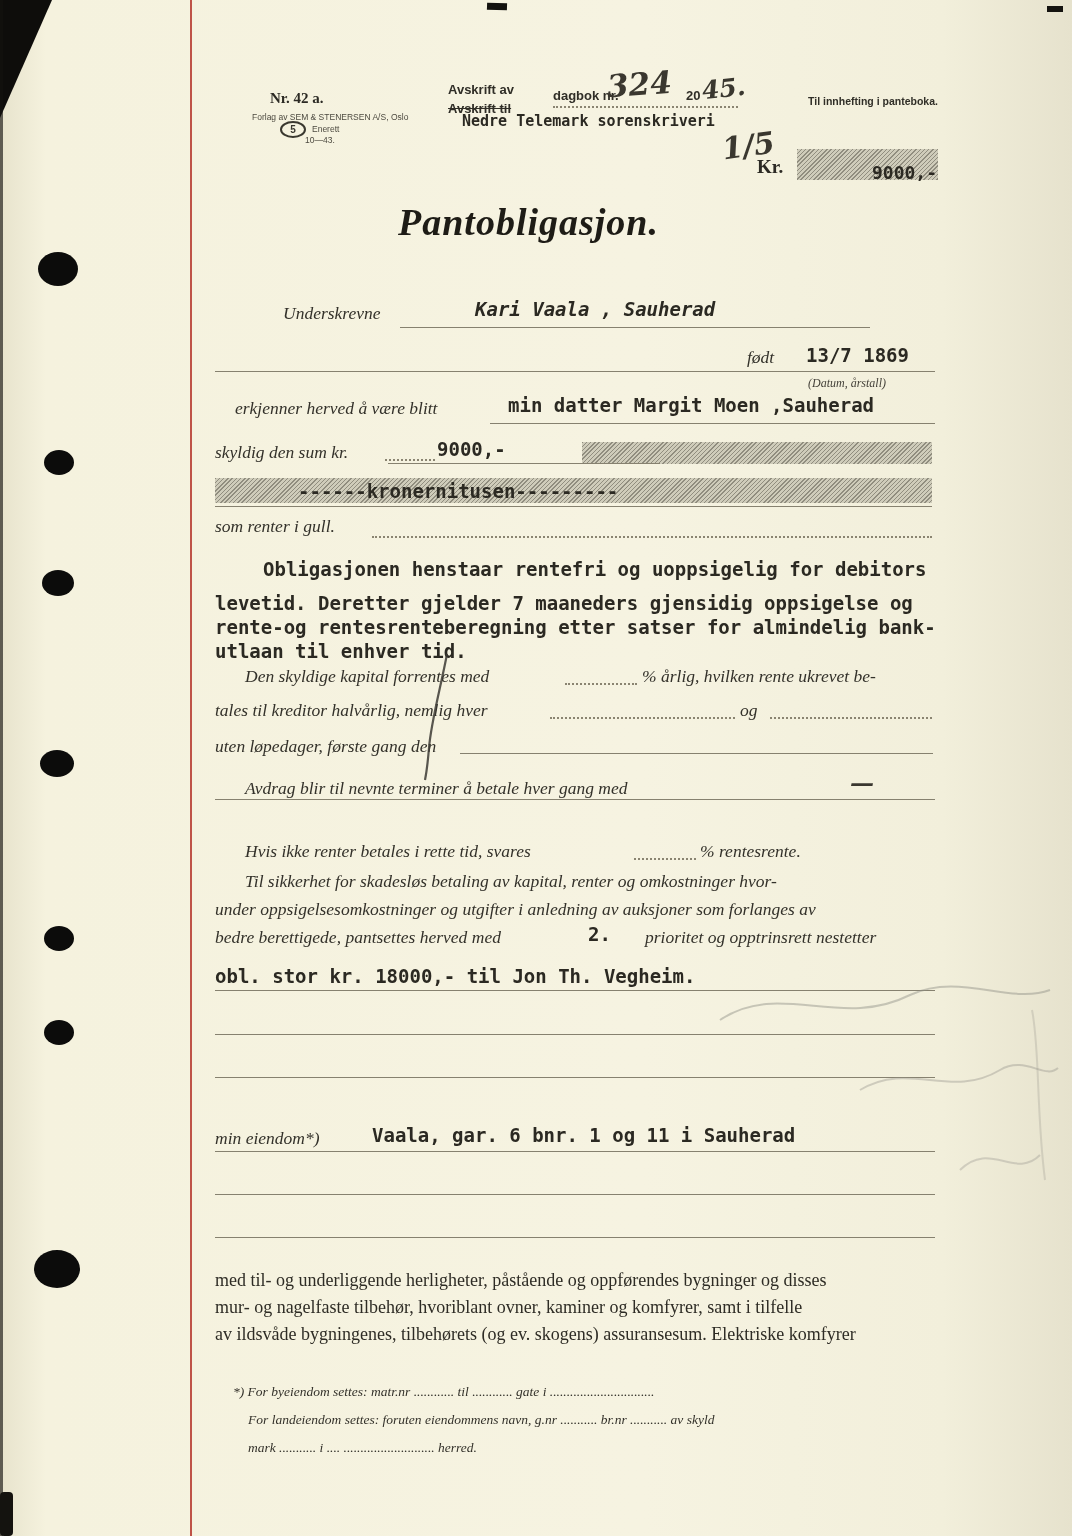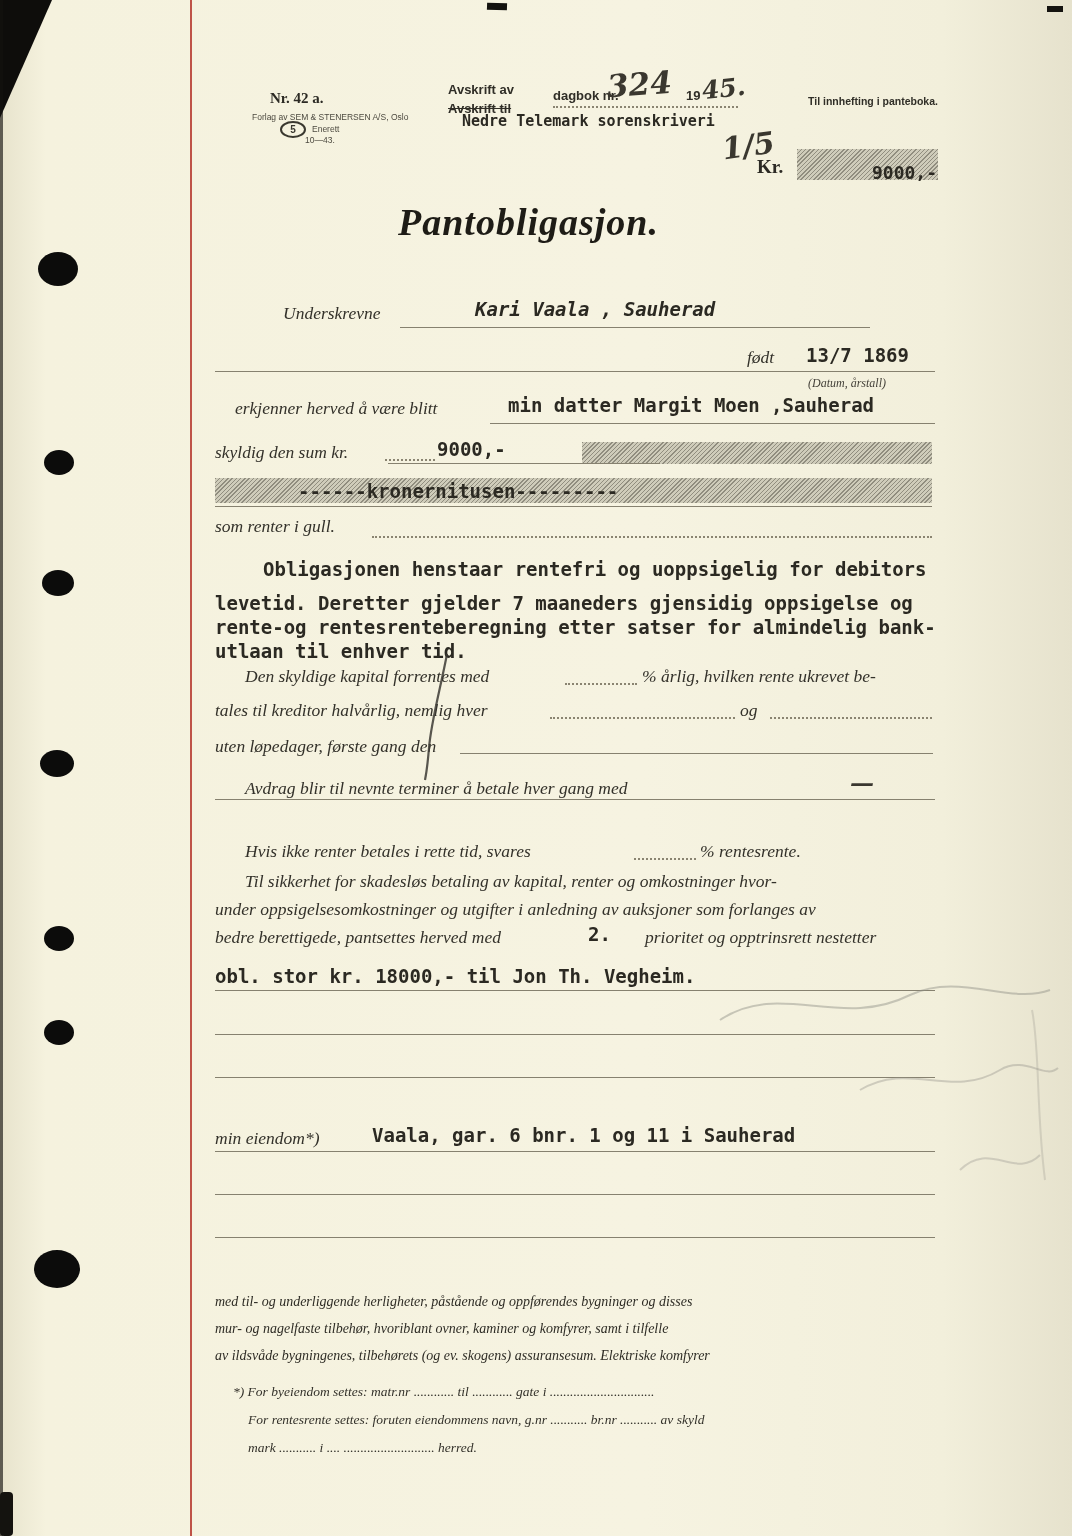--- a/index.html
+++ b/index.html
@@ -15,21 +15,21 @@
   .hole { position:absolute; background:#0c0c0b; border-radius:50%; }
   .redline { position:absolute; left:190px; top:0; width:2px; height:1536px; background:#b5372e; opacity:.85; }
   .edge { position:absolute; background:#14130f; }
   .wedge { position:absolute; left:0; top:0; width:52px; height:118px; background:#0e0d0b;
            clip-path:polygon(0 0,100% 0,0 100%); }
   .rule { position:absolute; height:0; border-top:1.5px solid #86816f; }
   .dotrule { position:absolute; height:0; border-top:2px dotted #8a8471; }
   .hatch { position:absolute; background:#cfccba;
            background-image:repeating-linear-gradient(135deg, rgba(82,79,68,.5) 0 1px, rgba(0,0,0,0) 1px 3px); }
   .it   { position:absolute; font-style:italic; font-size:17.5px; white-space:nowrap; color:#33312a; }
-  .it18 { position:absolute; font-style:italic; font-size:14px;  white-space:nowrap; color:#2e2c25;margin-top:24px; }
+  .it18 { position:absolute; font-size:18px;  white-space:nowrap; color:#2e2c25; }
   .tw   { position:absolute; font-family:"DejaVu Sans Mono", monospace; font-weight:700; font-size:19px;
           white-space:nowrap; color:#2b2922; }
   .tw15 { position:absolute; font-family:"DejaVu Sans Mono", monospace; font-weight:700; font-size:15px;
           white-space:nowrap; color:#2b2922; }
   .hw   { position:absolute; font-family:"DejaVu Serif", serif; font-style:italic; font-weight:700;
           white-space:nowrap; color:#3a372f; }
   .sansb{ position:absolute; font-family:"Liberation Sans", sans-serif; font-weight:700; font-size:13px;
           white-space:nowrap; color:#302e27; }
   .tiny { position:absolute; font-family:"Liberation Sans", sans-serif; font-size:8.5px; white-space:nowrap; color:#4d4a40; }
   .hint { position:absolute; font-style:italic; font-size:12px; white-space:nowrap; color:#45423a; }
@@ -66,21 +66,21 @@
   <div class="abs" style="left:270px;top:90px;font-weight:700;font-size:15px;">Nr. 42 a.</div>
   <div class="tiny" style="left:252px;top:112px;">Forlag av SEM &amp; STENERSEN A/S, Oslo</div>
   <div class="logo" style="left:280px;top:121px;">5</div>
   <div class="tiny" style="left:312px;top:124px;">Enerett</div>
   <div class="tiny" style="left:305px;top:135px;">10—43.</div>
 
   <div class="sansb" style="left:448px;top:82px;">Avskrift av</div>
   <div class="sansb strike" style="left:448px;top:101px;">Avskrift til</div>
   <div class="sansb" style="left:553px;top:88px;">dagbok nr.</div>
   <div class="hw" style="left:607px;top:66px;font-size:31px;transform:rotate(-4deg);">324</div>
-  <div class="sansb" style="left:686px;top:88px;">19</div>
+  <div class="sansb" style="left:686px;top:88px;">20</div>
   <div class="hw" style="left:702px;top:74px;font-size:25px;transform:rotate(-6deg);">45.</div>
   <div class="dotrule" style="left:553px;top:106px;width:185px;"></div>
   <div class="tw15" style="left:449px;top:112px;padding-left:13px;">Nedre Telemark sorenskriveri</div>
   <div class="hw" style="left:722px;top:128px;font-size:30px;transform:rotate(-8deg);">1/5</div>
   <div class="sansb" style="left:808px;top:95px;font-size:10.5px;">Til innhefting i panteboka.</div>
 
   <div class="abs" style="left:757px;top:156px;font-weight:700;font-size:19px;">Kr.</div>
   <div class="hatch" style="left:797px;top:149px;width:141px;height:31px;"></div>
   <div class="tw" style="left:872px;top:162px;font-size:18px;z-index:2;">9000,-</div>
 
@@ -164,16 +164,16 @@
   <div class="tw" style="left:372px;top:1124px;">Vaala, gar. 6 bnr. 1 og 11 i Sauherad</div>
   <div class="rule" style="left:215px;top:1151px;width:720px;"></div>
   <div class="rule" style="left:215px;top:1194px;width:720px;"></div>
   <div class="rule" style="left:215px;top:1237px;width:720px;"></div>
 
   <div class="it18" style="left:215px;top:1270px;">med til- og underliggende herligheter, påstående og oppførendes bygninger og disses</div>
   <div class="it18" style="left:215px;top:1297px;">mur- og nagelfaste tilbehør, hvoriblant ovner, kaminer og komfyrer, samt i tilfelle</div>
   <div class="it18" style="left:215px;top:1324px;">av ildsvåde bygningenes, tilbehørets (og ev. skogens) assuransesum.  Elektriske komfyrer</div>
 
   <div class="foot" style="left:233px;top:1384px;">*) For byeiendom settes: matr.nr ............ til ............ gate i ...............................</div>
-  <div class="foot" style="left:248px;top:1412px;">For rentesrente settes: foruten eiendommens navn, g.nr ........... br.nr ........... av skyld</div>
+  <div class="foot" style="left:248px;top:1412px;">For landeiendom settes: foruten eiendommens navn, g.nr ........... br.nr ........... av skyld</div>
   <div class="foot" style="left:248px;top:1440px;">mark ...........  i ....  ...........................  herred.</div>
 
 </div>
 
 </body></html>

